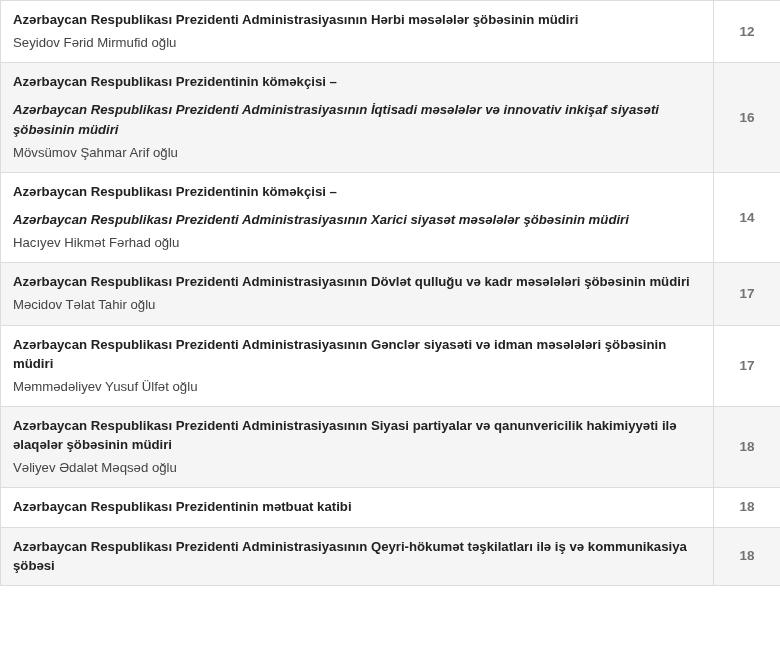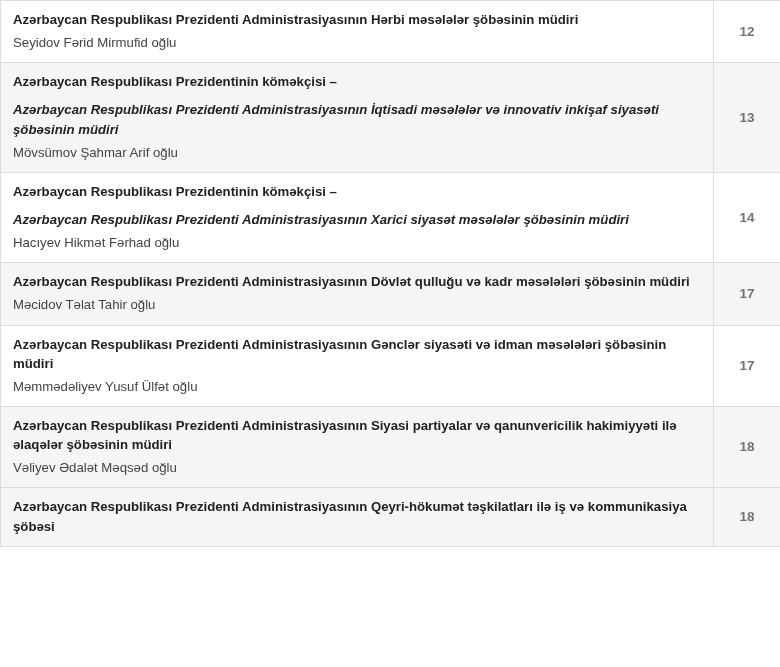--- a/index.html
+++ b/index.html
@@ -84,21 +84,21 @@
           <td class="col-number">12</td>
         </tr>
         <tr class="alt">
           <td class="col-position">
             <span class="cell-inner">
               <div class="title-line">Azərbaycan Respublikası Prezidentinin köməkçisi –</div>
               <div class="title-line">Azərbaycan Respublikası Prezidenti Administrasiyasının İqtisadi məsələlər və innovativ inkişaf siyasəti şöbəsinin müdiri</div>
               <div class="person-name">Mövsümov Şahmar Arif oğlu</div>
             </span>
           </td>
-          <td class="col-number">13</td>
+          <td class="col-number">16</td>
         </tr>
         <tr class="">
           <td class="col-position">
             <span class="cell-inner">
               <div class="title-line">Azərbaycan Respublikası Prezidentinin köməkçisi –</div>
               <div class="title-line">Azərbaycan Respublikası Prezidenti Administrasiyasının Xarici siyasət məsələlər şöbəsinin müdiri</div>
               <div class="person-name">Hacıyev Hikmət Fərhad oğlu</div>
             </span>
           </td>
           <td class="col-number">14</td>
@@ -123,20 +123,28 @@
         </tr>
         <tr class="alt">
           <td class="col-position">
             <span class="cell-inner">
               <div class="title-line">Azərbaycan Respublikası Prezidenti Administrasiyasının Siyasi partiyalar və qanunvericilik hakimiyyəti ilə əlaqələr şöbəsinin müdiri</div>
               <div class="person-name">Vəliyev Ədalət Məqsəd oğlu</div>
             </span>
           </td>
           <td class="col-number">18</td>
         </tr>
+        <tr class="">
+          <td class="col-position">
+            <span class="cell-inner">
+              <div class="title-line">Azərbaycan Respublikası Prezidentinin mətbuat katibi</div>
+            </span>
+          </td>
+          <td class="col-number">18</td>
+        </tr>
         <tr class="alt">
           <td class="col-position">
             <span class="cell-inner">
               <div class="title-line">Azərbaycan Respublikası Prezidenti Administrasiyasının Qeyri-hökumət təşkilatları ilə iş və kommunikasiya şöbəsi</div>
             </span>
           </td>
           <td class="col-number">18</td>
         </tr>
       </tbody>
   </table>

